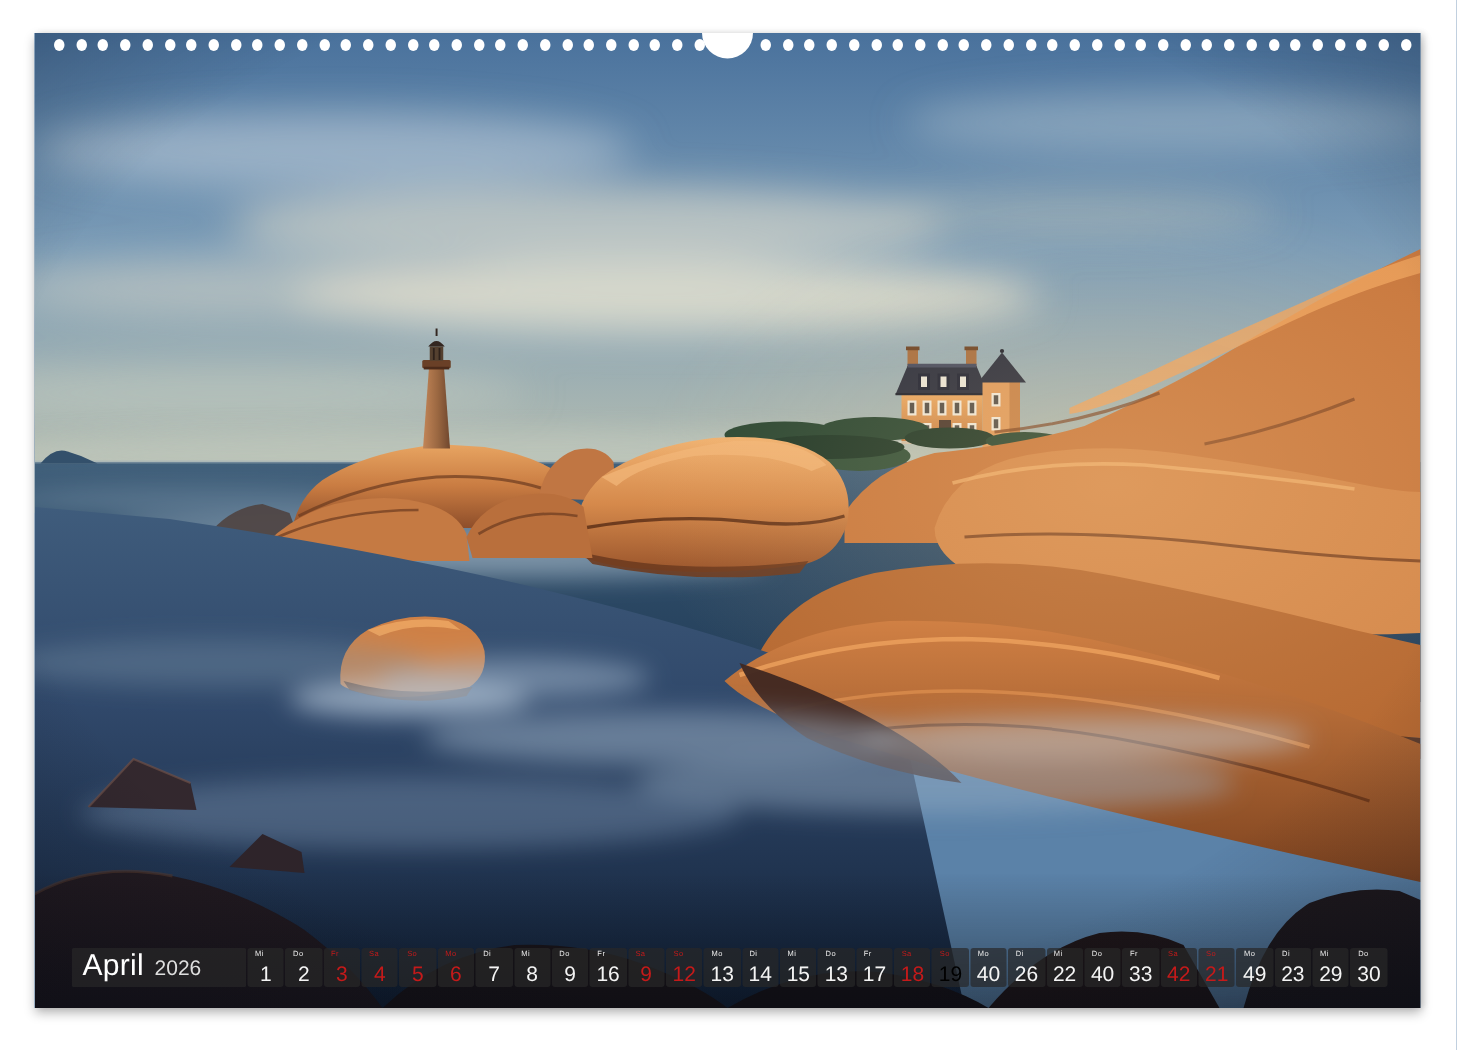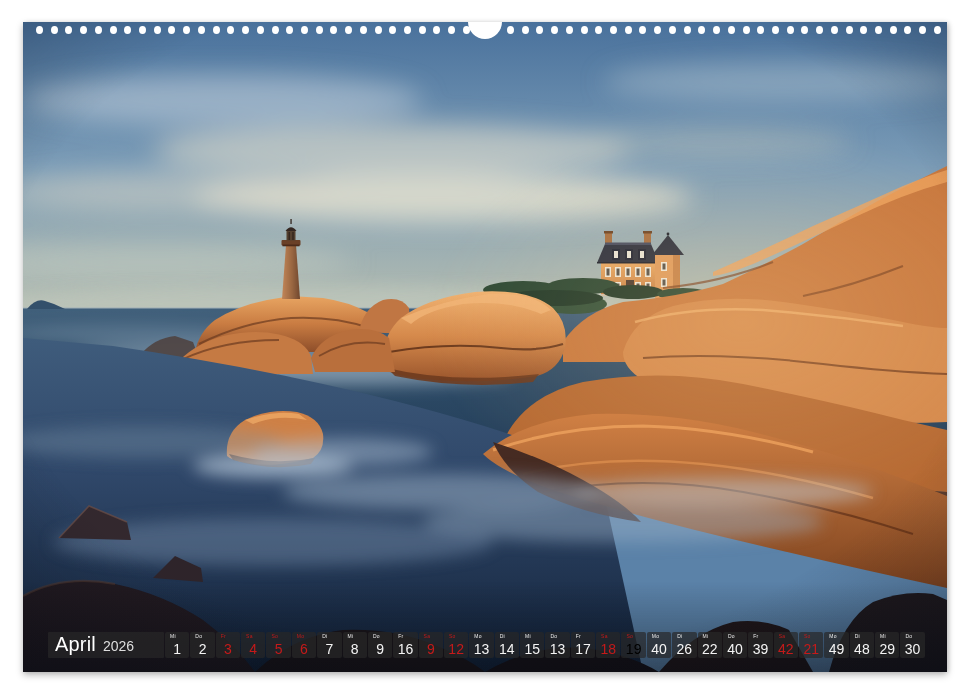--- a/index.html
+++ b/index.html
@@ -429,37 +429,37 @@
           <div class="day">
             <span class="wd">Mi</span>
             <span class="num">22</span>
           </div>
           <div class="day">
             <span class="wd">Do</span>
             <span class="num">40</span>
           </div>
           <div class="day">
             <span class="wd">Fr</span>
-            <span class="num">39</span>
+            <span class="num">33</span>
           </div>
           <div class="day">
             <span class="wd" style="color: rgb(197, 26, 26);">Sa</span>
             <span class="num" style="color: rgb(197, 26, 26);">42</span>
           </div>
           <div class="day">
             <span class="wd" style="color: rgb(197, 26, 26);">So</span>
             <span class="num" style="color: rgb(197, 26, 26);">21</span>
           </div>
           <div class="day">
             <span class="wd">Mo</span>
             <span class="num">49</span>
           </div>
           <div class="day">
             <span class="wd">Di</span>
-            <span class="num">48</span>
+            <span class="num">23</span>
           </div>
           <div class="day">
             <span class="wd">Mi</span>
             <span class="num">29</span>
           </div>
           <div class="day">
             <span class="wd">Do</span>
             <span class="num">30</span>
           </div>
         </div>

